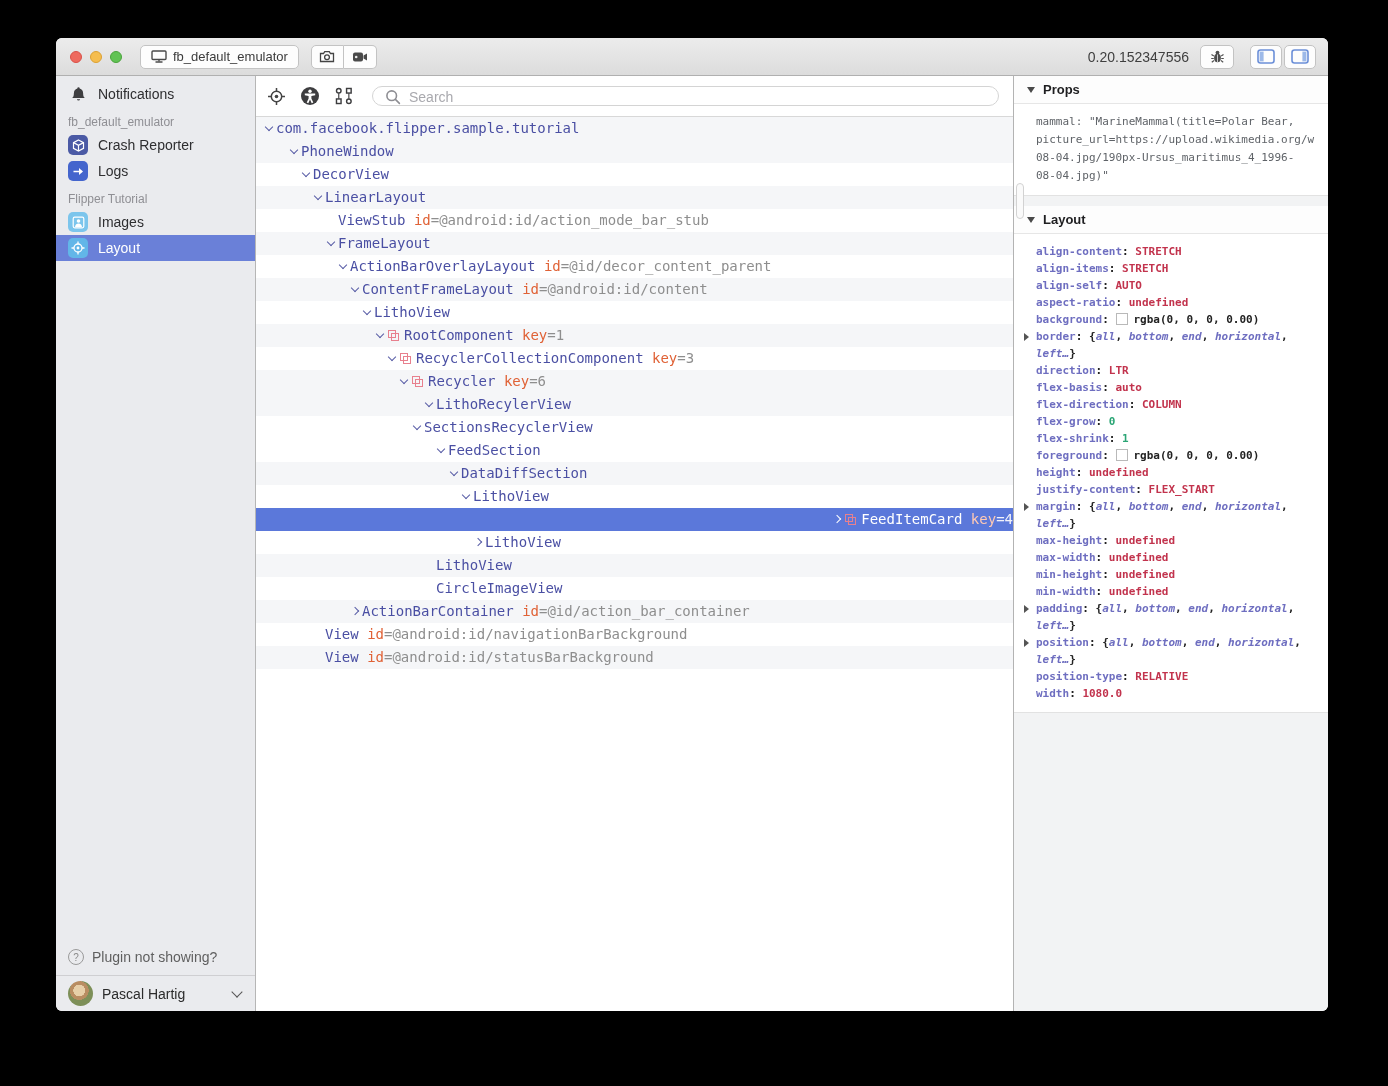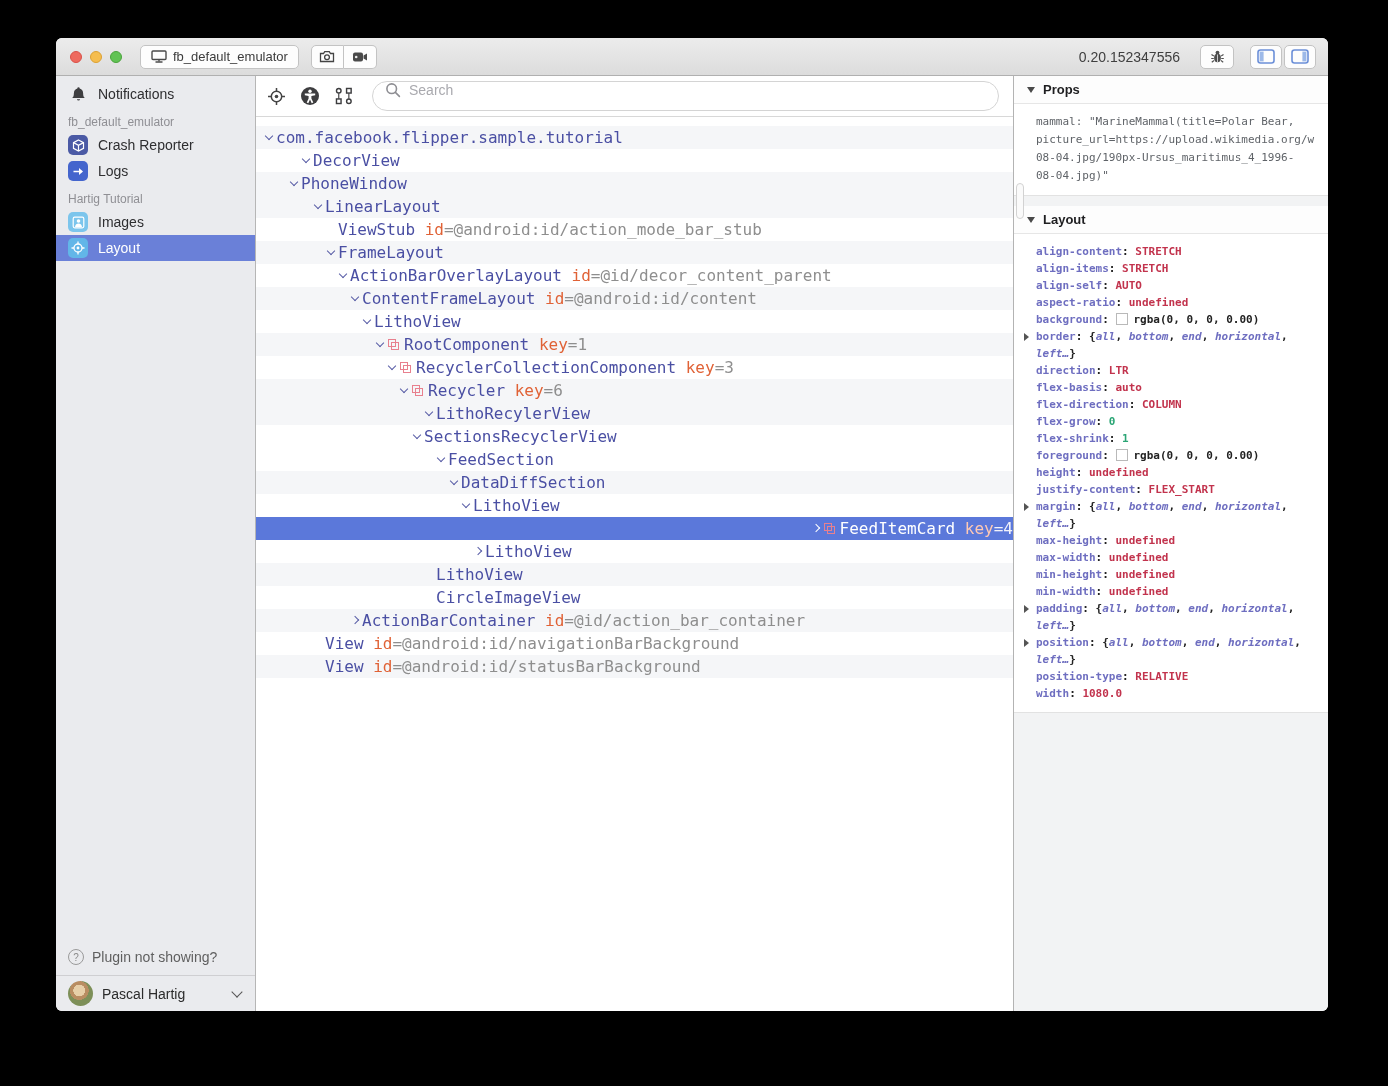--- a/index.html
+++ b/index.html
@@ -22,21 +22,21 @@
   .tb-btn {
     height:24px; background:#fdfdfd; border:1px solid #c3c3c3; border-radius:5px;
     display:flex; align-items:center; justify-content:center; color:#3c3c3c; font-size:13px;
   }
   .device-btn { margin-left:18px; padding:0 10px; gap:6px; }
   .seg-group { display:flex; margin-left:12px; }
   .seg-group .tb-btn { border-radius:0; width:33px; border-left:none; }
   .seg-group .tb-btn:first-child { border-radius:5px 0 0 5px; border-left:1px solid #c3c3c3; }
   .seg-group .tb-btn:last-child { border-radius:0 5px 5px 0; }
   .spacer { flex:1; }
-  .version { font-size:14px; color:#3f3f3f; margin-right:20px; }
+  .version { font-size:14px; color:#3f3f3f; margin-right:11px; }
   .bug-btn { width:34px; margin-right:16px; }
   .toggle-group { display:flex; gap:2px; margin-right:2px; }
   .toggle-group .tb-btn { width:32px; }
   
   .content { flex:1; display:flex; min-height:0; }
   .sidebar {
     width:200px; flex:none; background:#eaebee; border-right:1px solid #b6b6b6;
     display:flex; flex-direction:column; padding-top:5px;
   }
   .side-item { height:26px; display:flex; align-items:center; gap:10px; padding:0 8px 0 12px;
@@ -54,26 +54,26 @@
     gap:9px; padding:0 14px 0 12px; font-size:14px; color:#2b2b2b; }
   .avatar { width:25px; height:25px; border-radius:50%; flex:none;
     background:radial-gradient(circle at 45% 38%, #e7cfa8 0 28%, #b98d62 29% 45%, #7d8f58 46% 75%, #55643e 76% 100%); }
   .chev-down { width:8px; height:8px; border-right:1.6px solid #555; border-bottom:1.6px solid #555;
     transform:rotate(45deg); margin-left:auto; margin-top:-4px; }
   
   .tree-panel { flex:1; min-width:0; background:#fff; display:flex; flex-direction:column; }
   .tree-toolbar { height:41px; flex:none; border-bottom:1px solid #d8d8d8;
     display:flex; align-items:center; padding:0 14px 0 10px; gap:14px; }
   .tool-icon { width:20px; height:20px; display:flex; align-items:center; justify-content:center; }
-  .search-box { flex:1; height:30px; margin-left:4px; border:1px solid #d4d4d4; border-radius:15px;
-    background:#fff; display:flex; align-items:flex-start; padding:0 12px; gap:8px; }
+  .search-box { flex:1; height:20px; margin-left:4px; border:1px solid #d4d4d4; border-radius:15px;
+    background:#fff; display:flex; align-items:flex-end; padding:0 12px; gap:8px; }
   .search-box input { border:none; outline:none; flex:1; font-size:14px; color:#333;
     font-family:"Liberation Sans",sans-serif; background:transparent; }
   .search-box input::placeholder { color:#a9a9ae; }
-  .tree-rows { flex:1; overflow:hidden; font-family:"DejaVu Sans Mono",monospace; font-size:16px;margin-top:9px; }
+  .tree-rows { flex:1; overflow:hidden; font-family:"DejaVu Sans Mono",monospace; font-size:14px; }
   .trow { height:23px; line-height:23px; display:flex; align-items:center; white-space:pre; color:#4a4fa3; }
   .trow.stripe { background:#f5f6f8; }
   .trow.sel { background:#5b78da; color:#fff;justify-content:flex-end; }
   .chev { flex:none; width:12px; height:23px; position:relative; }
   .chev i { position:absolute; width:6px; height:6px;
     border-right:1.7px solid #585da6; border-bottom:1.7px solid #585da6; }
   .chev.open i { transform:rotate(45deg); left:2px; top:7px; }
   .chev.closed i { transform:rotate(-45deg); left:2px; top:8px; }
   .trow.sel .chev i { border-color:#fff; }
   .litho { flex:none; width:11px; height:11px; position:relative; margin:0 5px 0 1px; }
@@ -226,21 +226,21 @@
       <div class="side-item">
         <span class="plug-icon" style="background:#4465cd">
           <svg width="13" height="13" viewBox="0 0 13 13">
             <line x1="1.5" y1="6.5" x2="9.5" y2="6.5" stroke="#fff" stroke-width="1.6"></line>
             <path d="M7 3 L11 6.5 L7 10 z" fill="#fff"></path>
           </svg>
         </span>
         <span>Logs</span>
       </div>
 
-      <div class="side-section">Hartig Tutorial</div>
+      <div class="side-section">Flipper Tutorial</div>
 
       <div class="side-item">
         <span class="plug-icon" style="background:#7cc5ec">
           <svg width="13" height="13" viewBox="0 0 13 13">
             <rect x="1.2" y="1.2" width="10.6" height="10.6" rx="1.5" fill="none" stroke="#fff" stroke-width="1.2"></rect>
             <circle cx="6.5" cy="5" r="1.8" fill="#fff"></circle>
             <path d="M3 11 c0.4-2.4 1.8-3.4 3.5-3.4 s3.1 1 3.5 3.4 z" fill="#fff"></path>
           </svg>
         </span>
         <span>Images</span>
@@ -307,22 +307,22 @@
             <svg width="16" height="16" viewBox="0 0 16 16">
               <circle cx="6.7" cy="6.7" r="4.8" fill="none" stroke="#8e8e93" stroke-width="1.6"></circle>
               <line x1="10.4" y1="10.4" x2="14.4" y2="14.4" stroke="#8e8e93" stroke-width="1.6" stroke-linecap="round"></line>
             </svg>
           </span>
           <input type="text" placeholder="Search" style="">
         </div>
       </div>
       <div class="tree-rows" id="tree-rows">
           <div class="trow stripe"><span style="flex: 0 0 auto; width: 8px;"></span><span class="chev open"><i></i></span><span class="t-name">com.facebook.flipper.sample.tutorial</span></div>
+          <div class="trow stripe"><span style="flex: 0 0 auto; width: 33px;"></span><span class="chev open"><i></i></span><span class="t-name">PhoneWindow</span></div>
           <div class="trow"><span style="flex: 0 0 auto; width: 45px;"></span><span class="chev open"><i></i></span><span class="t-name">DecorView</span></div>
-          <div class="trow stripe"><span style="flex: 0 0 auto; width: 33px;"></span><span class="chev open"><i></i></span><span class="t-name">PhoneWindow</span></div>
           <div class="trow stripe"><span style="flex: 0 0 auto; width: 57px;"></span><span class="chev open"><i></i></span><span class="t-name">LinearLayout</span></div>
           <div class="trow"><span style="flex: 0 0 auto; width: 70px;"></span><span class="chev leaf"></span><span class="t-name">ViewStub</span><span class="t-name"> </span><span class="t-key">id</span><span class="t-val">=@android:id/action_mode_bar_stub</span></div>
           <div class="trow stripe"><span style="flex: 0 0 auto; width: 70px;"></span><span class="chev open"><i></i></span><span class="t-name">FrameLayout</span></div>
           <div class="trow"><span style="flex: 0 0 auto; width: 82px;"></span><span class="chev open"><i></i></span><span class="t-name">ActionBarOverlayLayout</span><span class="t-name"> </span><span class="t-key">id</span><span class="t-val">=@id/decor_content_parent</span></div>
           <div class="trow stripe"><span style="flex: 0 0 auto; width: 94px;"></span><span class="chev open"><i></i></span><span class="t-name">ContentFrameLayout</span><span class="t-name"> </span><span class="t-key">id</span><span class="t-val">=@android:id/content</span></div>
           <div class="trow"><span style="flex: 0 0 auto; width: 106px;"></span><span class="chev open"><i></i></span><span class="t-name">LithoView</span></div>
           <div class="trow stripe"><span style="flex: 0 0 auto; width: 119px;"></span><span class="chev open"><i></i></span><span class="litho"></span><span class="t-name">RootComponent</span><span class="t-name"> </span><span class="t-key">key</span><span class="t-val">=1</span></div>
           <div class="trow"><span style="flex: 0 0 auto; width: 131px;"></span><span class="chev open"><i></i></span><span class="litho"></span><span class="t-name">RecyclerCollectionComponent</span><span class="t-name"> </span><span class="t-key">key</span><span class="t-val">=3</span></div>
           <div class="trow stripe"><span style="flex: 0 0 auto; width: 143px;"></span><span class="chev open"><i></i></span><span class="litho"></span><span class="t-name">Recycler</span><span class="t-name"> </span><span class="t-key">key</span><span class="t-val">=6</span></div>
           <div class="trow stripe"><span style="flex: 0 0 auto; width: 168px;"></span><span class="chev open"><i></i></span><span class="t-name">LithoRecylerView</span></div>

